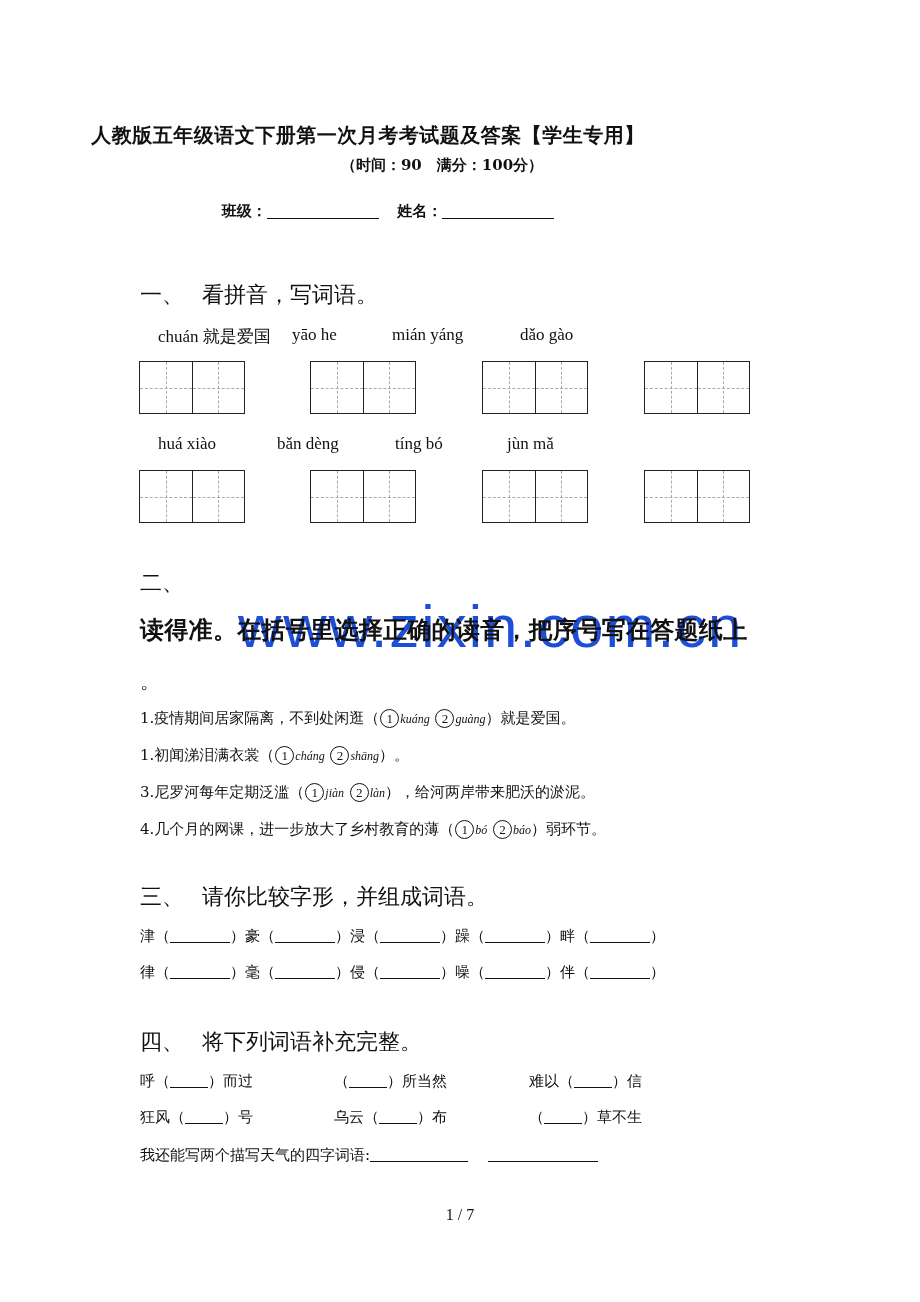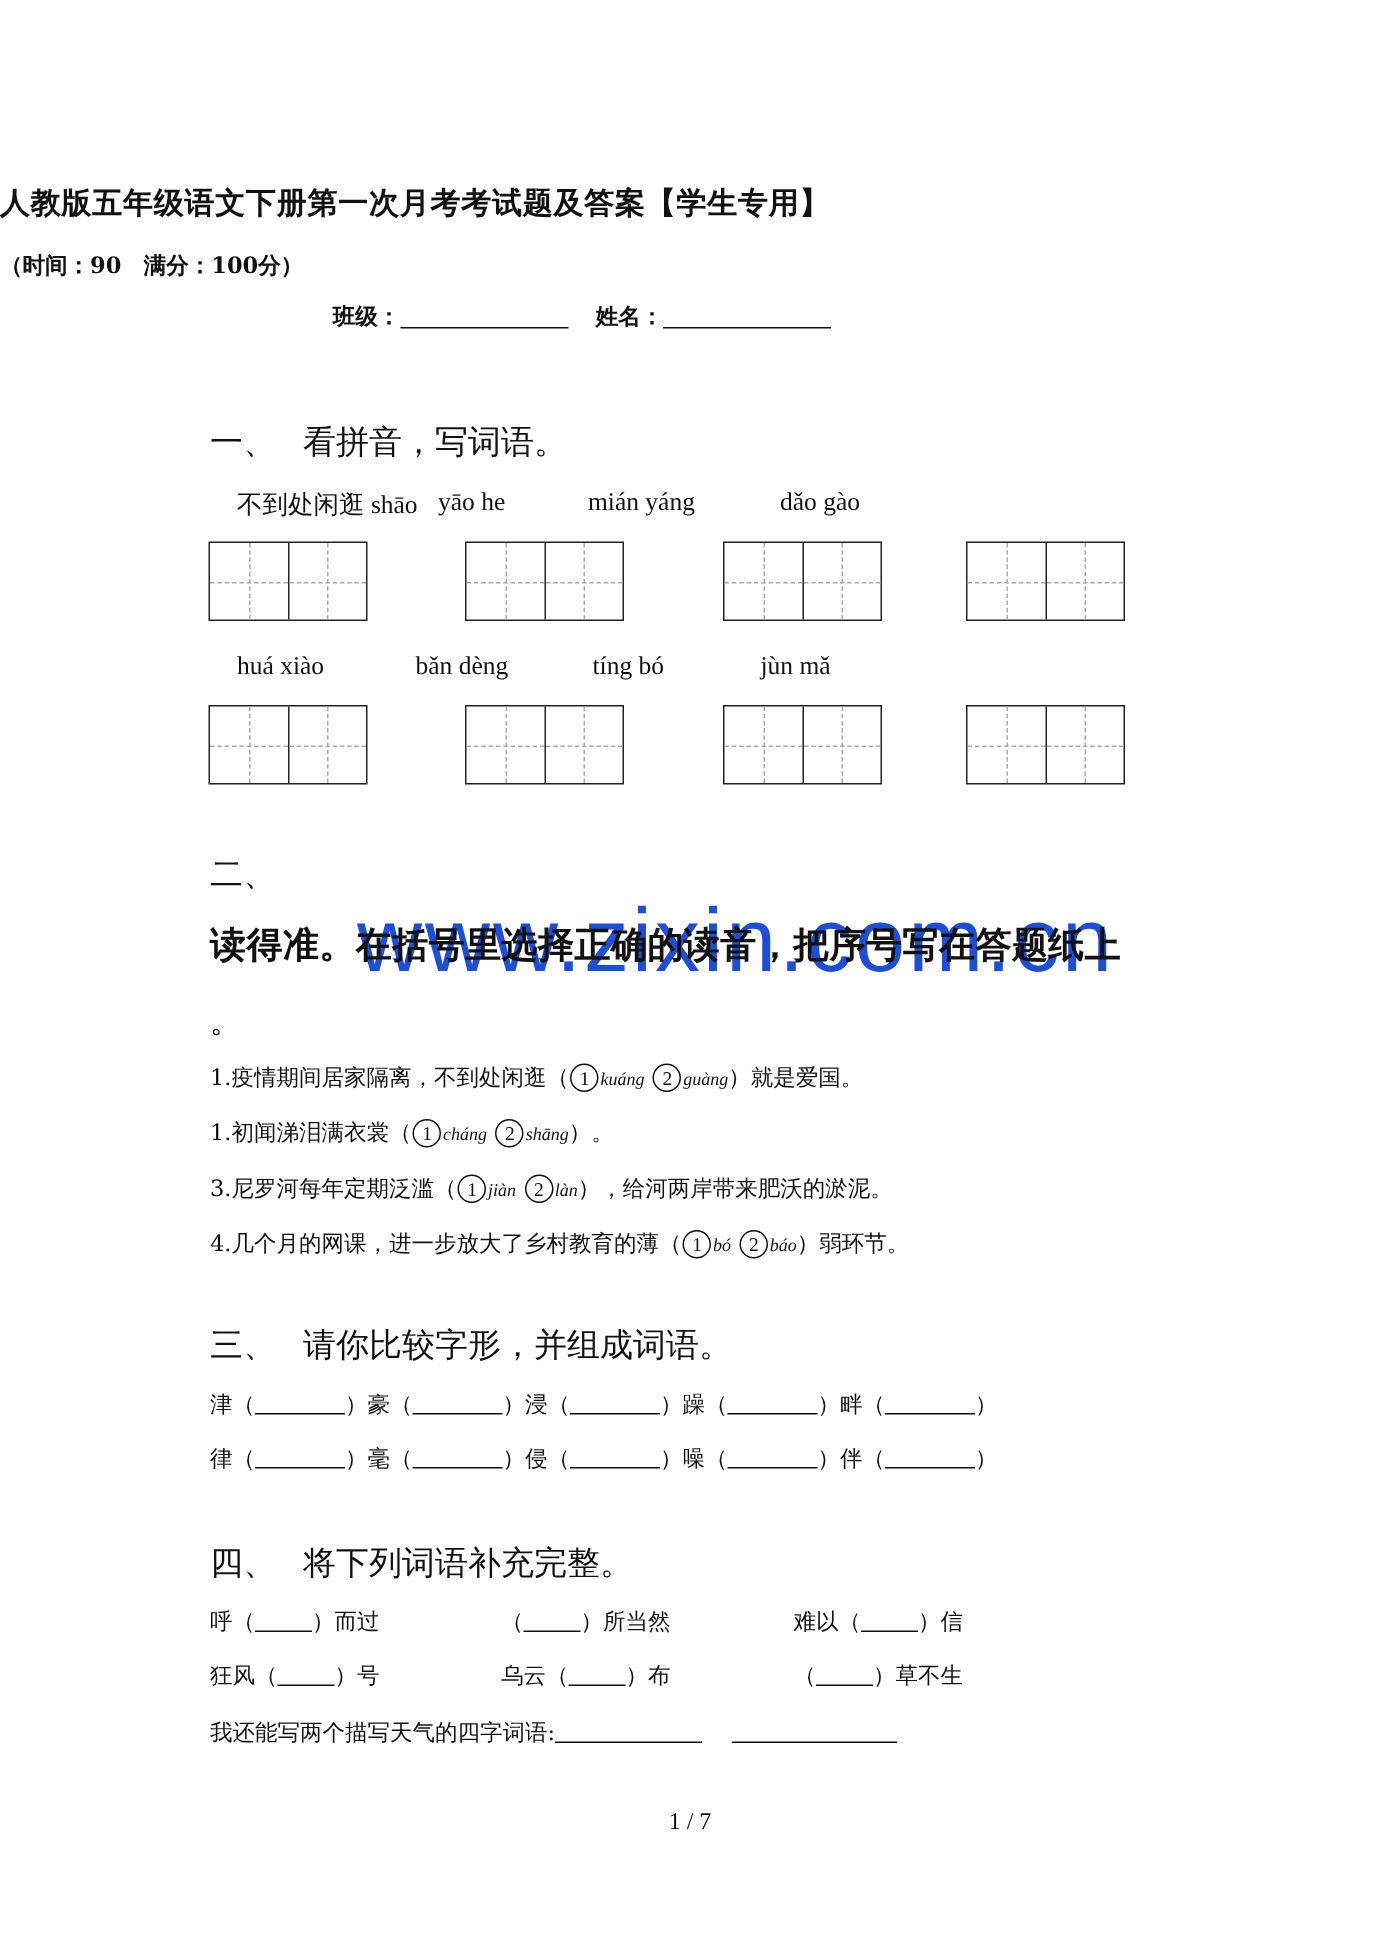--- a/index.html
+++ b/index.html
@@ -1,22 +1,22 @@
 <!DOCTYPE html>
 <html><head>
 <meta charset="utf-8">
 <style>
   html, body { margin: 0; padding: 0; background: #ffffff; }
   body {
     width: 920px; height: 1302px; position: relative; overflow: hidden;
     font-family: "DejaVu Serif", "Liberation Serif", serif; color: #111;
   }
   .abs { position: absolute; white-space: nowrap; }
-  .title { left: 0; width: 736px; top: 122px; font-size: 20px; font-weight: bold; letter-spacing: 0.5px; }
-  .subtitle { left: 0; width: 884px; top: 168px; font-size: 15px; font-weight: bold; }
+  .title { left: 0; width: 736px; top: 122px; text-align: center; font-size: 20px; font-weight: bold; letter-spacing: 0.5px; }
+  .subtitle { left: 0; width: 884px; top: 156px; text-align: center; font-size: 15px; font-weight: bold; }
   .classline { left: 0; width: 776px; top: 202px; text-align: center; font-size: 15px; font-weight: bold; }
   .blank-u { display: inline-block; border-bottom: 1px solid #111; height: 16px; vertical-align: -3px; }
   .sec-head { font-size: 22px; left: 140px; }
   .sec-head .num { display: inline-block; width: 62px; }
   .pinyin { font-family: "Liberation Serif", serif; font-size: 17px; }
   .tian { position: absolute; height: 53px; width: 106px; border: 1.5px solid #222; box-sizing: border-box; display: flex; }
   .tian .cell { flex: 1; position: relative; }
   .tian .cell + .cell { border-left: 1.5px solid #222; }
   .tian .cell::before { content: ""; position: absolute; left: 50%; top: 0; bottom: 0; border-left: 1px dashed #aaa; }
   .tian .cell::after { content: ""; position: absolute; top: 50%; left: 0; right: 0; border-top: 1px dashed #aaa; }
@@ -43,21 +43,21 @@
   <div class="abs classline">
     <span>班级：</span><span class="blank-u" style="width:112px"></span>
     <span style="display:inline-block;width:8px"></span>
     <span>姓名：</span><span class="blank-u" style="width:112px"></span>
   </div>
 
   <div class="abs sec-head" style="top:280px">
     <span class="num">一、</span><span>看拼音，写词语。</span>
   </div>
 
-  <div class="abs pinyin" style="left:158px;top:325px">不到处闲逛 shāo</div>
+  <div class="abs pinyin" style="left:158px;top:325px">chuán 就是爱国</div>
   <div class="abs pinyin" style="left:292px;top:325px">yāo he</div>
   <div class="abs pinyin" style="left:392px;top:325px">mián yáng</div>
   <div class="abs pinyin" style="left:520px;top:325px">dǎo gào</div>
 
   <div class="tian" style="left:139px;top:361px">
       <div class="cell"></div>
       <div class="cell"></div>
     </div>
   <div class="tian" style="left:310px;top:361px">
       <div class="cell"></div>

